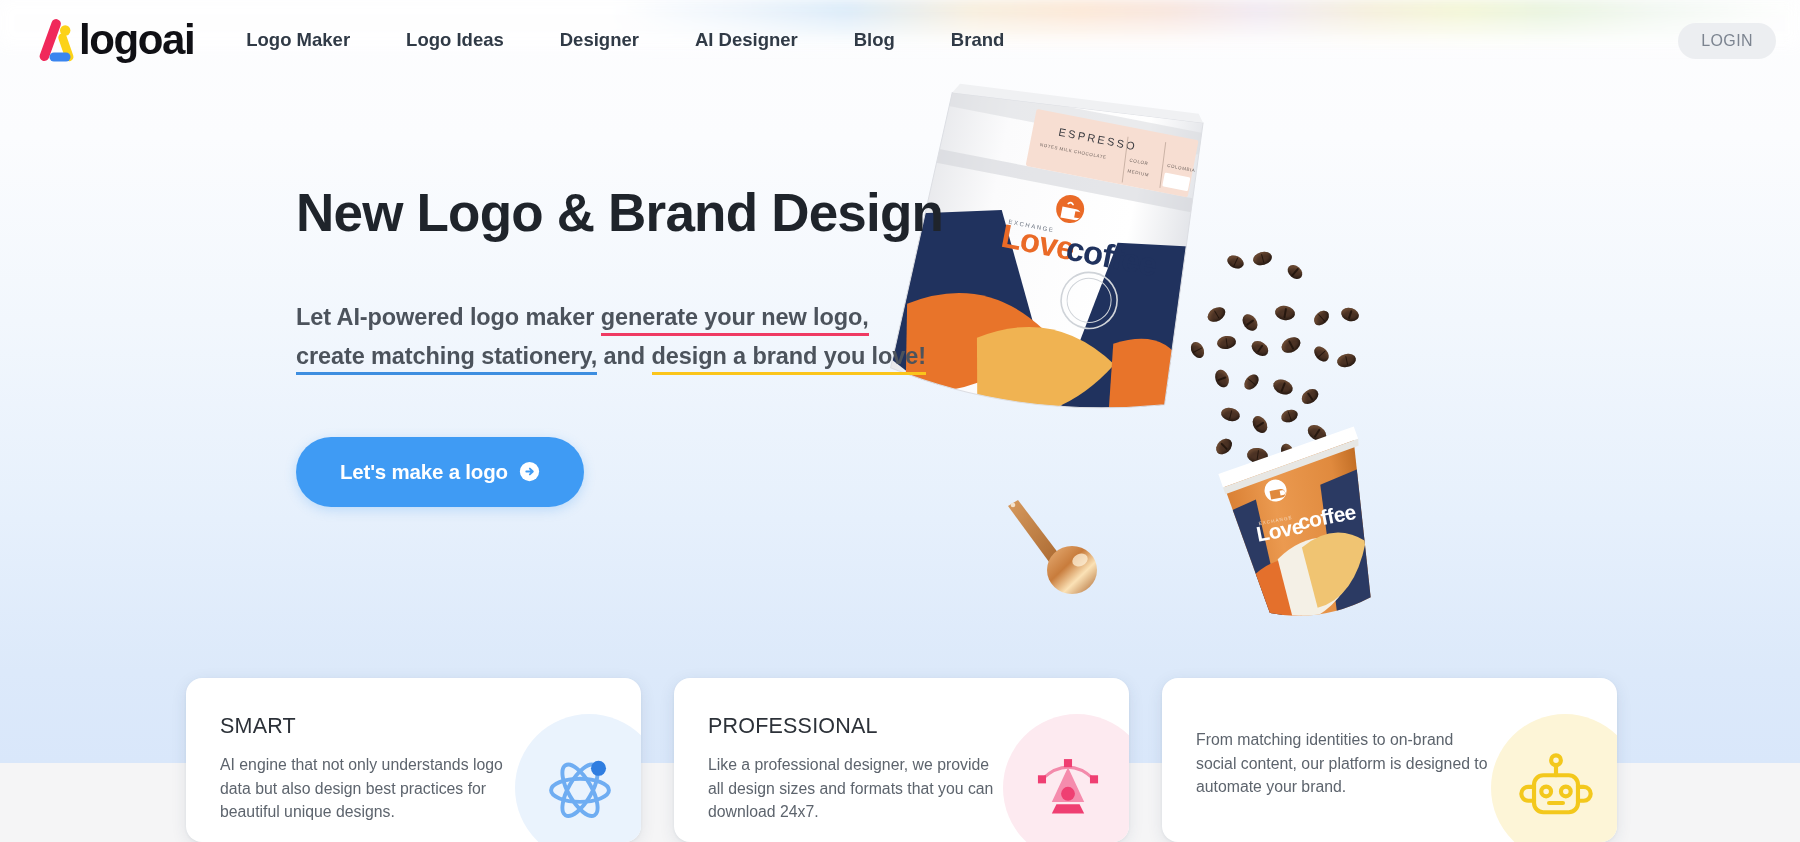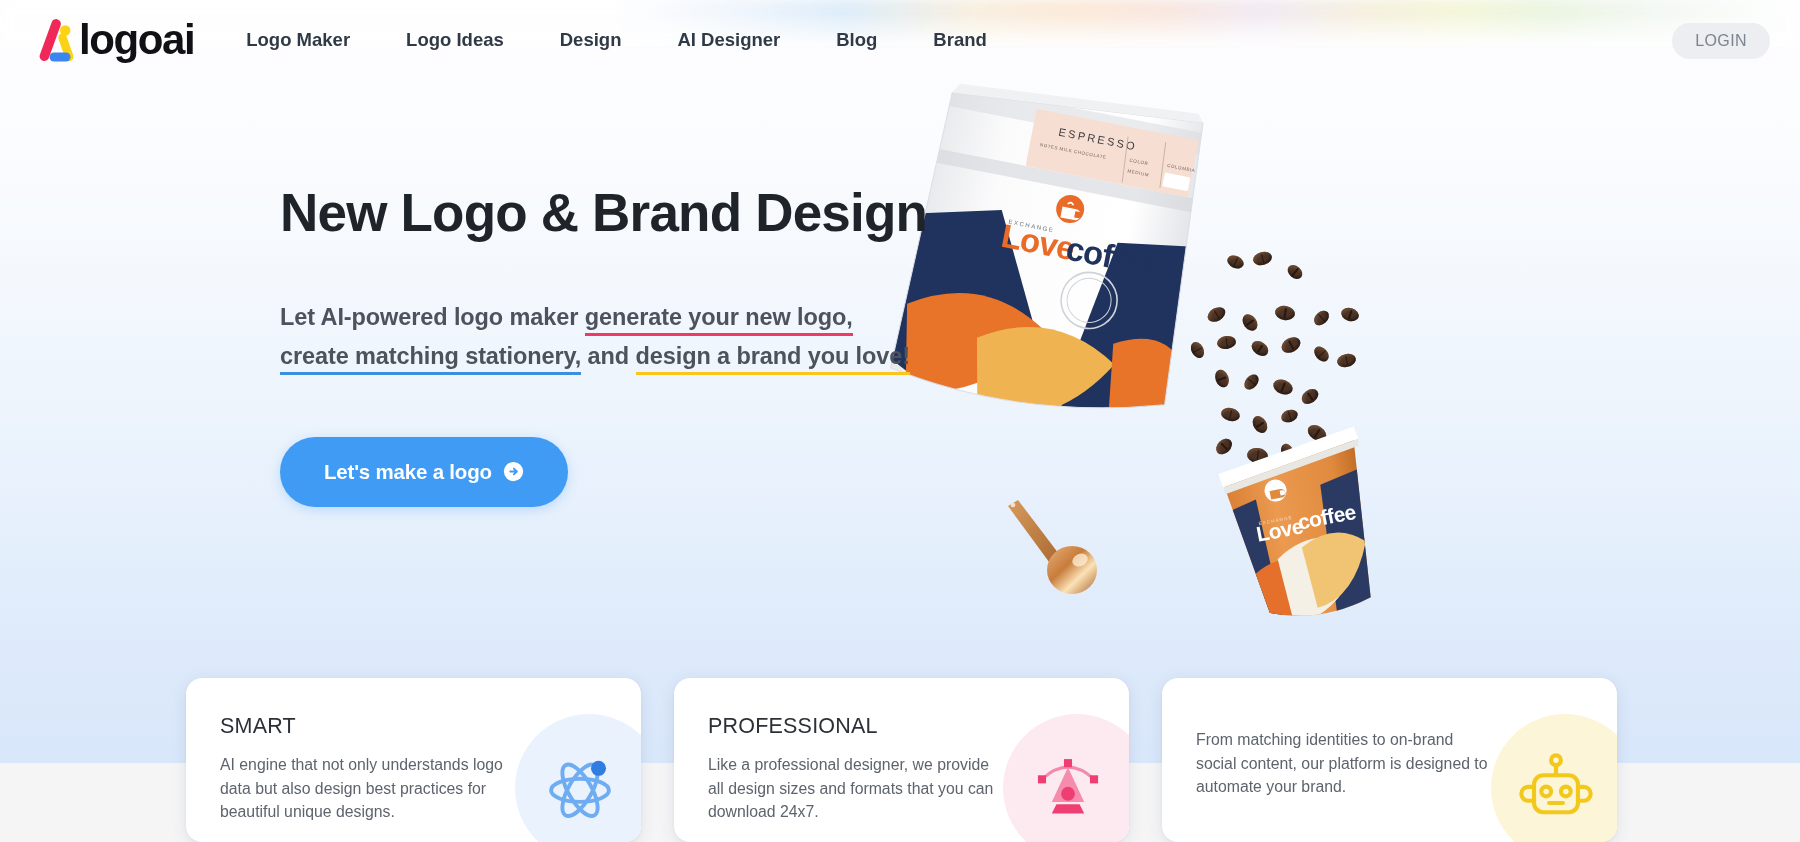--- a/index.html
+++ b/index.html
@@ -56,28 +56,28 @@
     font-size: 42px; font-weight: 700; color: #101015;
     letter-spacing: -1.4px; margin-left: 0px; line-height: 1;
     font-family: "Liberation Sans", sans-serif;
   }
   .nav { display: flex; align-items: center; margin-left: 52px; }
   .nav-item {
     font-size: 18.5px; font-weight: 700; color: #303a46;
     padding: 8px 0; margin-right: 56px; cursor: pointer; white-space: nowrap;
   }
   .login-btn {
-    position: absolute; right: 30px; top: 23px;
+    position: absolute; right: 24px; top: 23px;
     background: #eceef1; color: #7c8490;
     font-size: 16px; font-weight: 400; letter-spacing: 0.4px;
     padding: 9px 23px; border-radius: 22px; border: none; cursor: pointer;
   }
 
   
-  .hero-left { position: absolute; left: 280px; top: 183px; width: 700px; z-index: 20; }
+  .hero-left { position: absolute; left: 296px; top: 183px; width: 700px; z-index: 20; }
   .headline {
     font-size: 53px; font-weight: 700; color: #1f242b;
     letter-spacing: -0.8px; line-height: 1.12; white-space: nowrap;
   }
   .subhead {
     margin-top: 56px; font-size: 23.5px; font-weight: 700;
     color: #4c535c; line-height: 1.65; letter-spacing: -0.1px;
   }
   .u-pink   { border-bottom: 3.5px solid #ef3a63; padding-bottom: 3px; }
   .u-blue   { border-bottom: 3.5px solid #3d8ee0; padding-bottom: 3px; }
@@ -152,21 +152,21 @@
         <rect x="28.5" y="17" width="8.5" height="29" rx="4.25" fill="#fcd217" transform="rotate(-19 32 31)"></rect>
         <circle cx="32.2" cy="14.5" r="5.2" fill="#fcd217"></circle>
         <rect x="16.5" y="36.5" width="21" height="9" rx="4.5" fill="#3a85ef"></rect>
       </svg>
       <span class="logo-word">logoai</span>
     </div>
 
     <div class="nav">
       <div class="nav-item">Logo Maker</div>
       <div class="nav-item">Logo Ideas</div>
-      <div class="nav-item">Design</div>
+      <div class="nav-item">Designer</div>
       <div class="nav-item">AI Designer</div>
       <div class="nav-item">Blog</div>
       <div class="nav-item">Brand</div>
     </div>
 
     <button class="login-btn">LOGIN</button>
   </div>
 
   <div class="hero-left">
     <h1 class="headline">New Logo &amp; Brand Design</h1>

